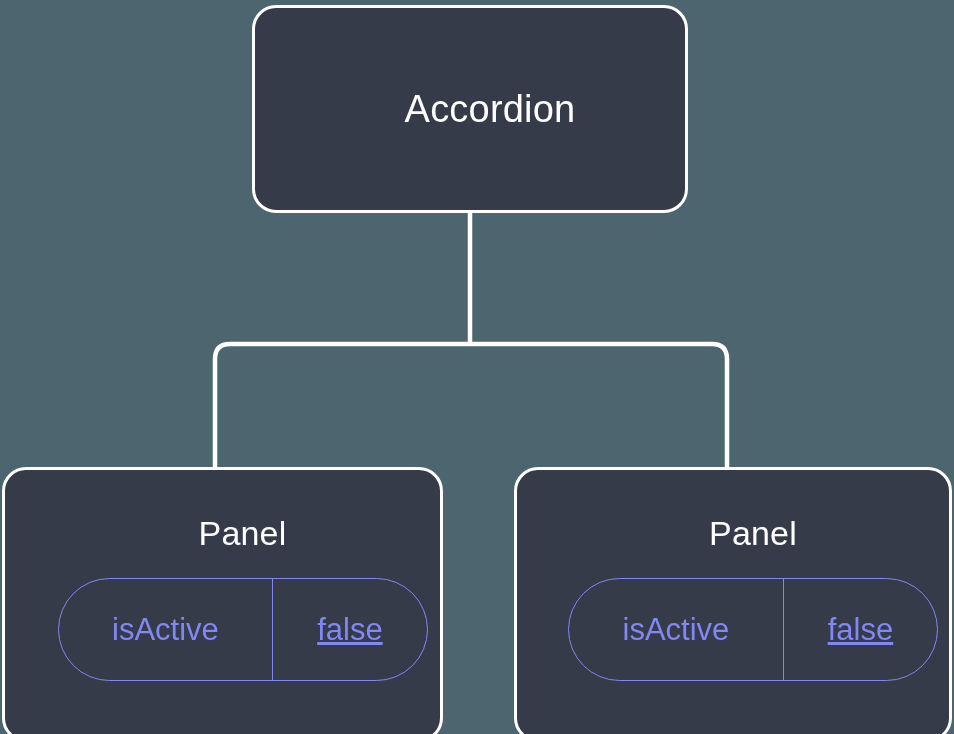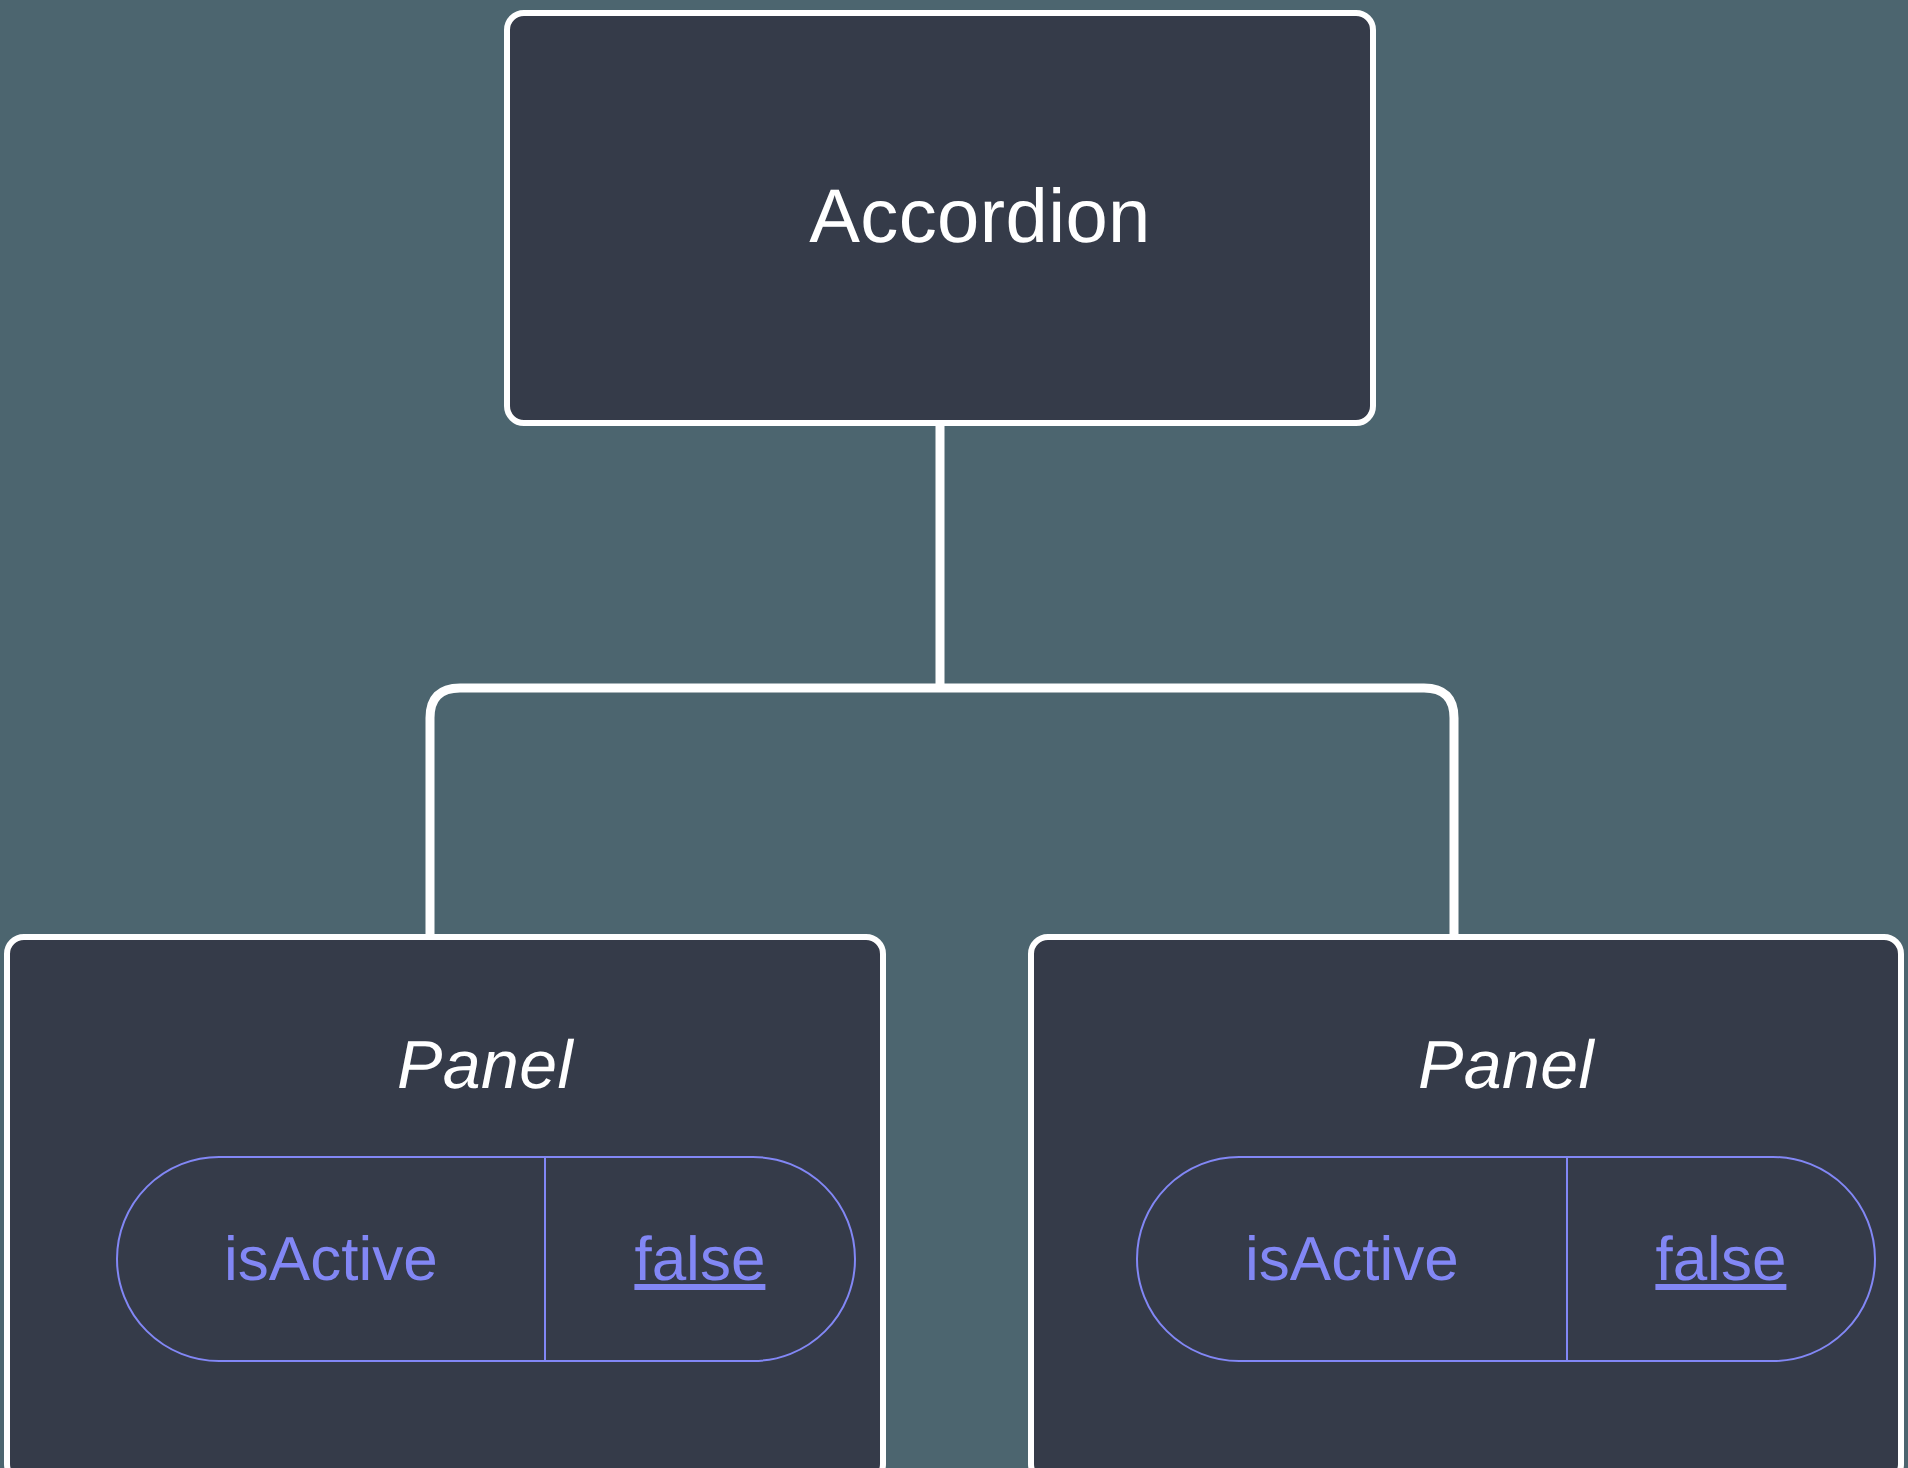--- a/index.html
+++ b/index.html
@@ -32,21 +32,21 @@
     width: 954px;
     height: 734px;
     pointer-events: none;
   }
 
   
   .node {
     position: absolute;
     background: #353b49;
     border: 3px solid #ffffff;
-    border-radius: 10px;
+    border-radius: 24px;
     display: flex;
     flex-direction: column;
     align-items: center;
     padding-left: 40px;
   }
 
   
   .node--root {
     left: 252px;
     top: 5px;
@@ -69,21 +69,20 @@
     padding-top: 46px;
   }
 
   .node--leaf-left  { left: 2px;   width: 441px; }
   .node--leaf-right { left: 514px; width: 438px; }
 
   .node--leaf .node-title {
     font-size: 34px;
     line-height: 1;
     letter-spacing: 0.2px;
-    font-style: italic;
   }
 
   .node-title {
     color: #ffffff;
     font-weight: 400;
     text-align: center;
     white-space: nowrap;
   }
 
   

